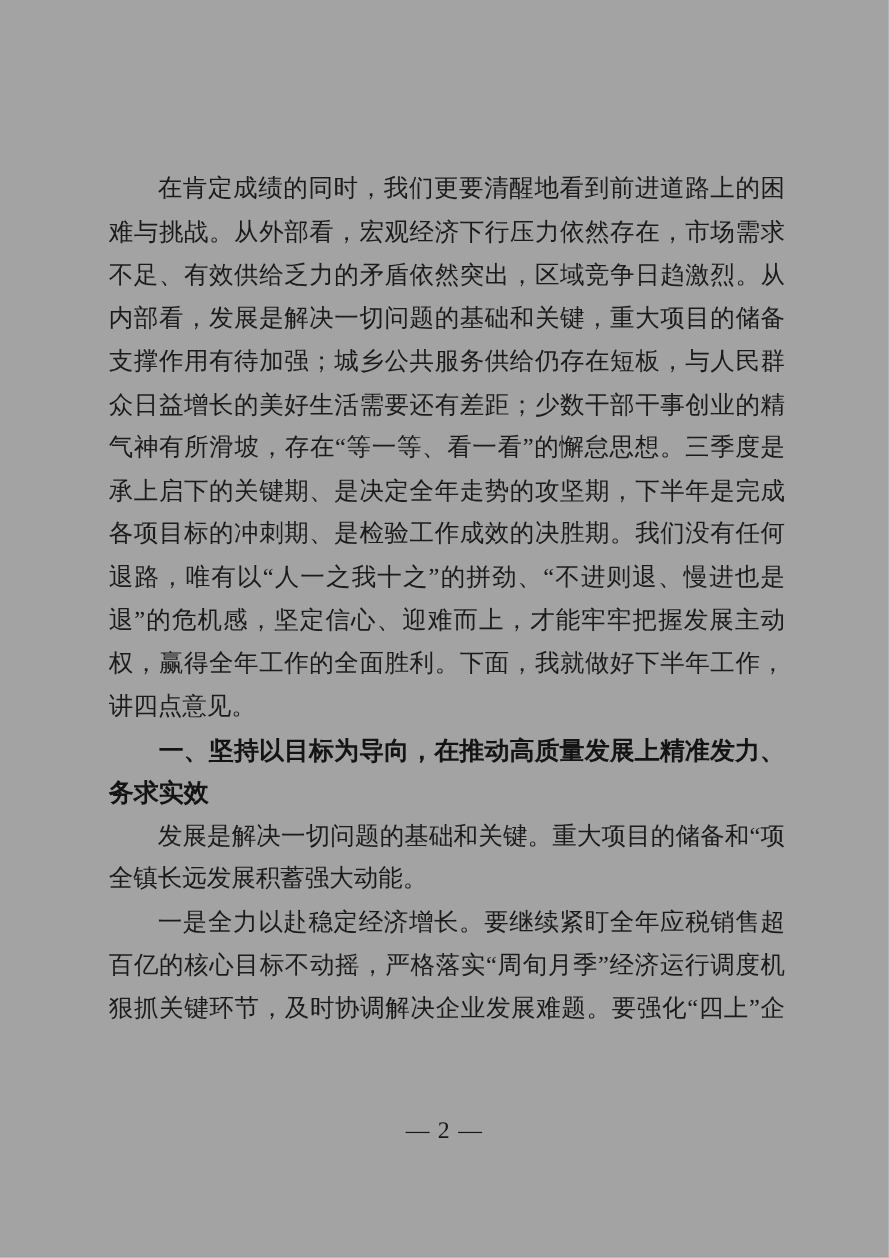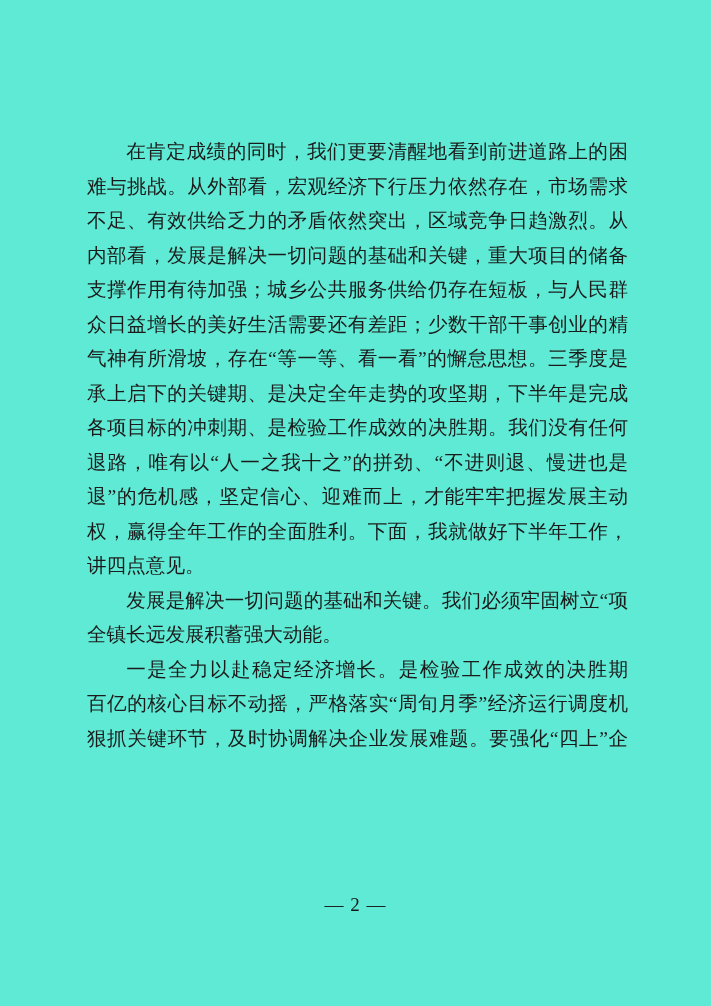--- a/index.html
+++ b/index.html
@@ -10,21 +10,21 @@
     width: 711px;
     height: 1006px;
     background: #ffffff;
     position: relative;
     overflow: hidden;
     font-family: "Liberation Serif", serif;
   }
   .page {
     position: absolute;
     inset: 0;
-    background: #5eead4;
+    background: #a3a3a3;
   }
   .text-column {
     position: absolute;
     left: 87px;
     top: 135px;
     width: 541px;
     color: #1b1b1b;
   }
   .paragraph {
     margin: 0;
@@ -80,24 +80,28 @@
         <div class="line fill">支撑作用有待加强；城乡公共服务供给仍存在短板，与人民群</div>
         <div class="line fill">众日益增长的美好生活需要还有差距；少数干部干事创业的精</div>
         <div class="line fill">气神有所滑坡，存在“等一等、看一看”的懈怠思想。三季度是</div>
         <div class="line fill">承上启下的关键期、是决定全年走势的攻坚期，下半年是完成</div>
         <div class="line fill">各项目标的冲刺期、是检验工作成效的决胜期。我们没有任何</div>
         <div class="line fill">退路，唯有以“人一之我十之”的拼劲、“不进则退、慢进也是</div>
         <div class="line fill">退”的危机感，坚定信心、迎难而上，才能牢牢把握发展主动</div>
         <div class="line fill">权，赢得全年工作的全面胜利。下面，我就做好下半年工作，</div>
         <div class="line">讲四点意见。</div>
       </div>
+      <div class="paragraph heading">
+        <div class="line indent fill">一、坚持以目标为导向，在推动高质量发展上精准发力、</div>
+        <div class="line">务求实效</div>
+      </div>
       <div class="paragraph body">
-        <div class="line indent fill">发展是解决一切问题的基础和关键。我们必须牢固树立“项</div>
+        <div class="line indent fill">发展是解决一切问题的基础和关键。重大项目的储备和“项</div>
         <div class="line">全镇长远发展积蓄强大动能。</div>
       </div>
       <div class="paragraph body">
-        <div class="line indent fill">一是全力以赴稳定经济增长。是检验工作成效的决胜期</div>
+        <div class="line indent fill">一是全力以赴稳定经济增长。要继续紧盯全年应税销售超</div>
         <div class="line fill">百亿的核心目标不动摇，严格落实“周旬月季”经济运行调度机</div>
         <div class="line fill">狠抓关键环节，及时协调解决企业发展难题。要强化“四上”企业</div>
       </div>
     </div>
   <div class="page-number">— 2 —</div>
 </div>
 
 </body></html>

